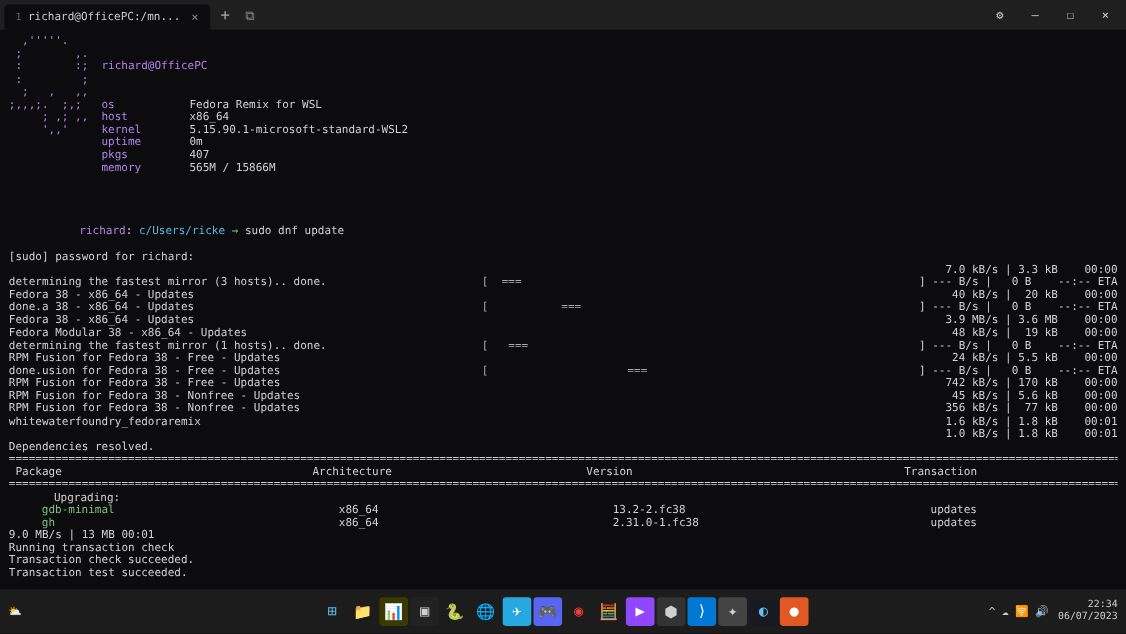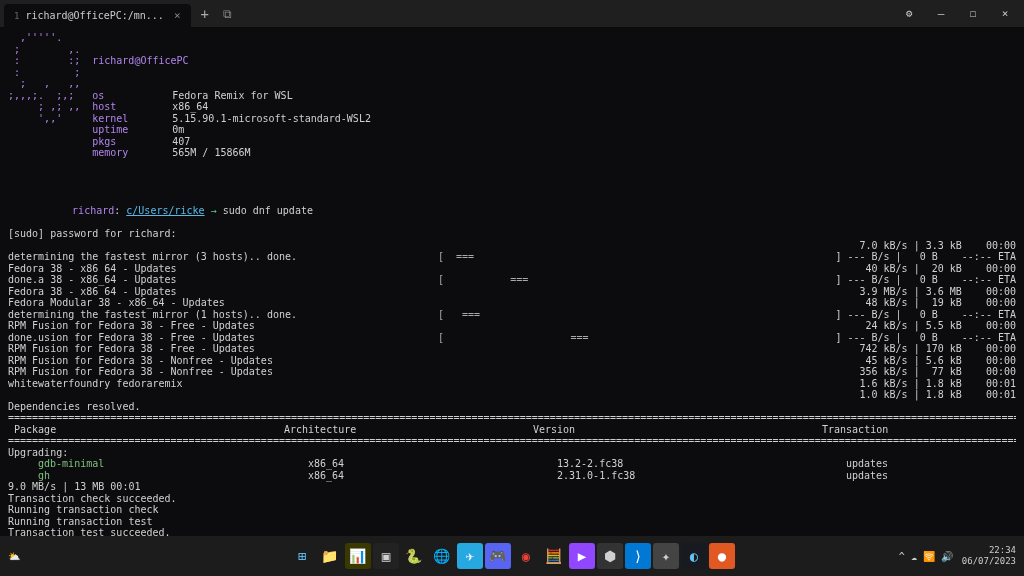--- a/index.html
+++ b/index.html
@@ -60,21 +60,21 @@
   white-space: pre;
   font-size: 10px;
 }
 .sysinfo { margin-left: 12px; white-space: pre; }
 .sysinfo .user { color: #b084eb; }
 .sysinfo-row { display: flex; }
 .sysinfo-key { color: #b084eb; width: 56px; }
 .sysinfo-val { color: #d0d0d0; margin-left: 24px; }
 .prompt-line { margin-top: 12px; white-space: pre; }
 .prompt-user { color: #b084eb; margin-left: 40px; }
-.prompt-path { color: #5ab8e8; text-decoration: underline; }
+.prompt-path { color: #5ab8e8; }
 .prompt-arrow { color: #5c8; }
 .prompt-cmd { color: #d0d0d0; }
 .repo-row {
   display: flex;
   white-space: pre;
 }
 .repo-name { flex: 0 0 430px; color: #d0d0d0; overflow: hidden; }
 .repo-prog { flex: 0 0 120px; color: #aaa; }
 .repo-spacer { flex: 1; }
 .repo-stats { color: #d0d0d0; text-align: right; }
@@ -83,21 +83,21 @@
   letter-spacing: 0;
   overflow: hidden;
   white-space: nowrap;
 }
 .header-row { display: flex; white-space: pre; gap: 29px; }
 .col-pkg { flex: 0 0 247px; }
 .col-arch { flex: 0 0 220px; }
 .col-ver { flex: 0 0 260px; }
 .col-repo { flex: 0 0 225px; }
 .col-size { flex: 1; text-align: right; }
-.upgrading { color: #d0d0d0; }
+.upgrading { color: #d0d0d0; margin-left: 41px; }
 .pkg-green { color: #7ec27e; margin-left: 24px; }
 .taskbar {
   position: absolute;
   bottom: 0;
   left: 0;
   right: 0;
   height: 40px;
   background: #1c1c1c;
   display: flex;
   align-items: center;
@@ -200,23 +200,22 @@
   </div>
   <div class="divider">=====================================================================================================================================================================================================</div>
   <div class="upgrading">Upgrading:</div>
   <div id="pkg-rows">
       <div class="header-row"><div class="col-pkg pkg-green"> gdb-minimal</div><div class="col-arch">x86_64</div><div class="col-ver">13.2-2.fc38</div><div class="col-repo">updates</div><div class="col-size">4.2 M</div></div>
       <div class="header-row"><div class="col-pkg pkg-green"> gh</div><div class="col-arch">x86_64</div><div class="col-ver">2.31.0-1.fc38</div><div class="col-repo">updates</div><div class="col-size">8.7 M</div></div>
     </div>
 
   <div>     9.0 MB/s |  13 MB    00:01</div>
   <div id="tx-lines">
+      <div>Running transaction check</div>
       <div>Transaction check succeeded.</div>
-      <div>Running transaction check</div>
-      <div>Running transaction test</div>
       <div>Transaction test succeeded.</div>
     </div>
 
 </div>
 
 <div class="taskbar">
   <div class="weather">
     <span>⛅</span>
   </div>
   <div class="taskbar-center" id="taskbar-center">

